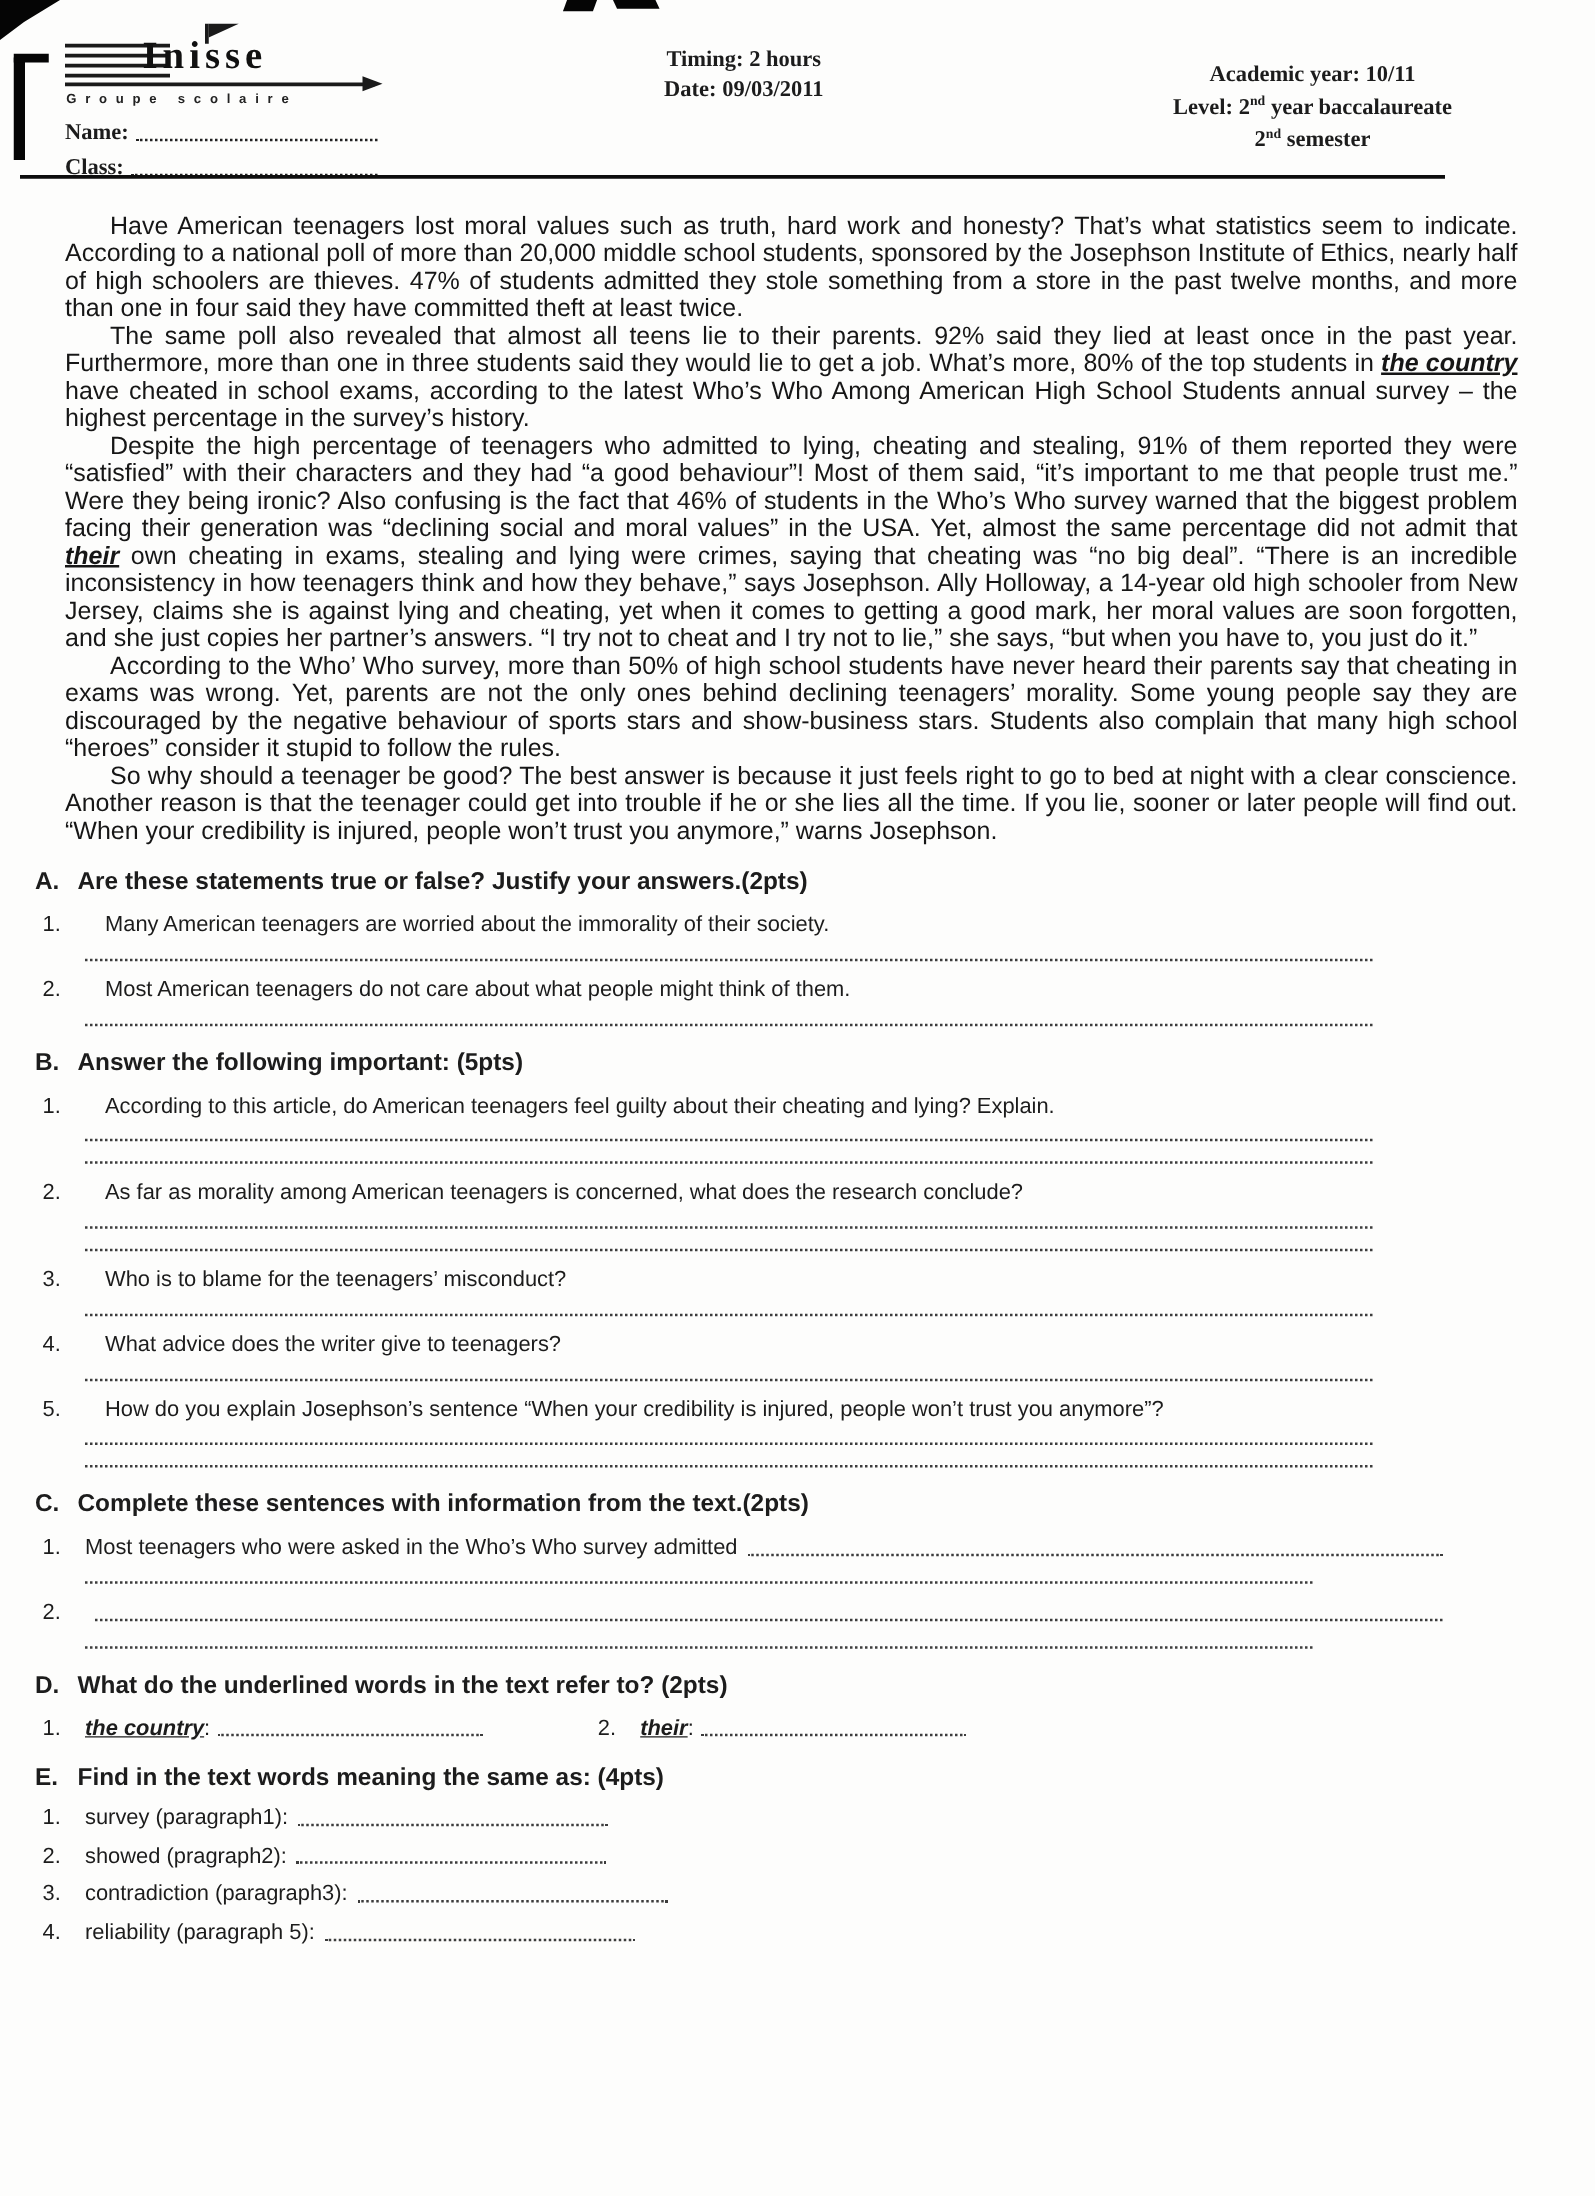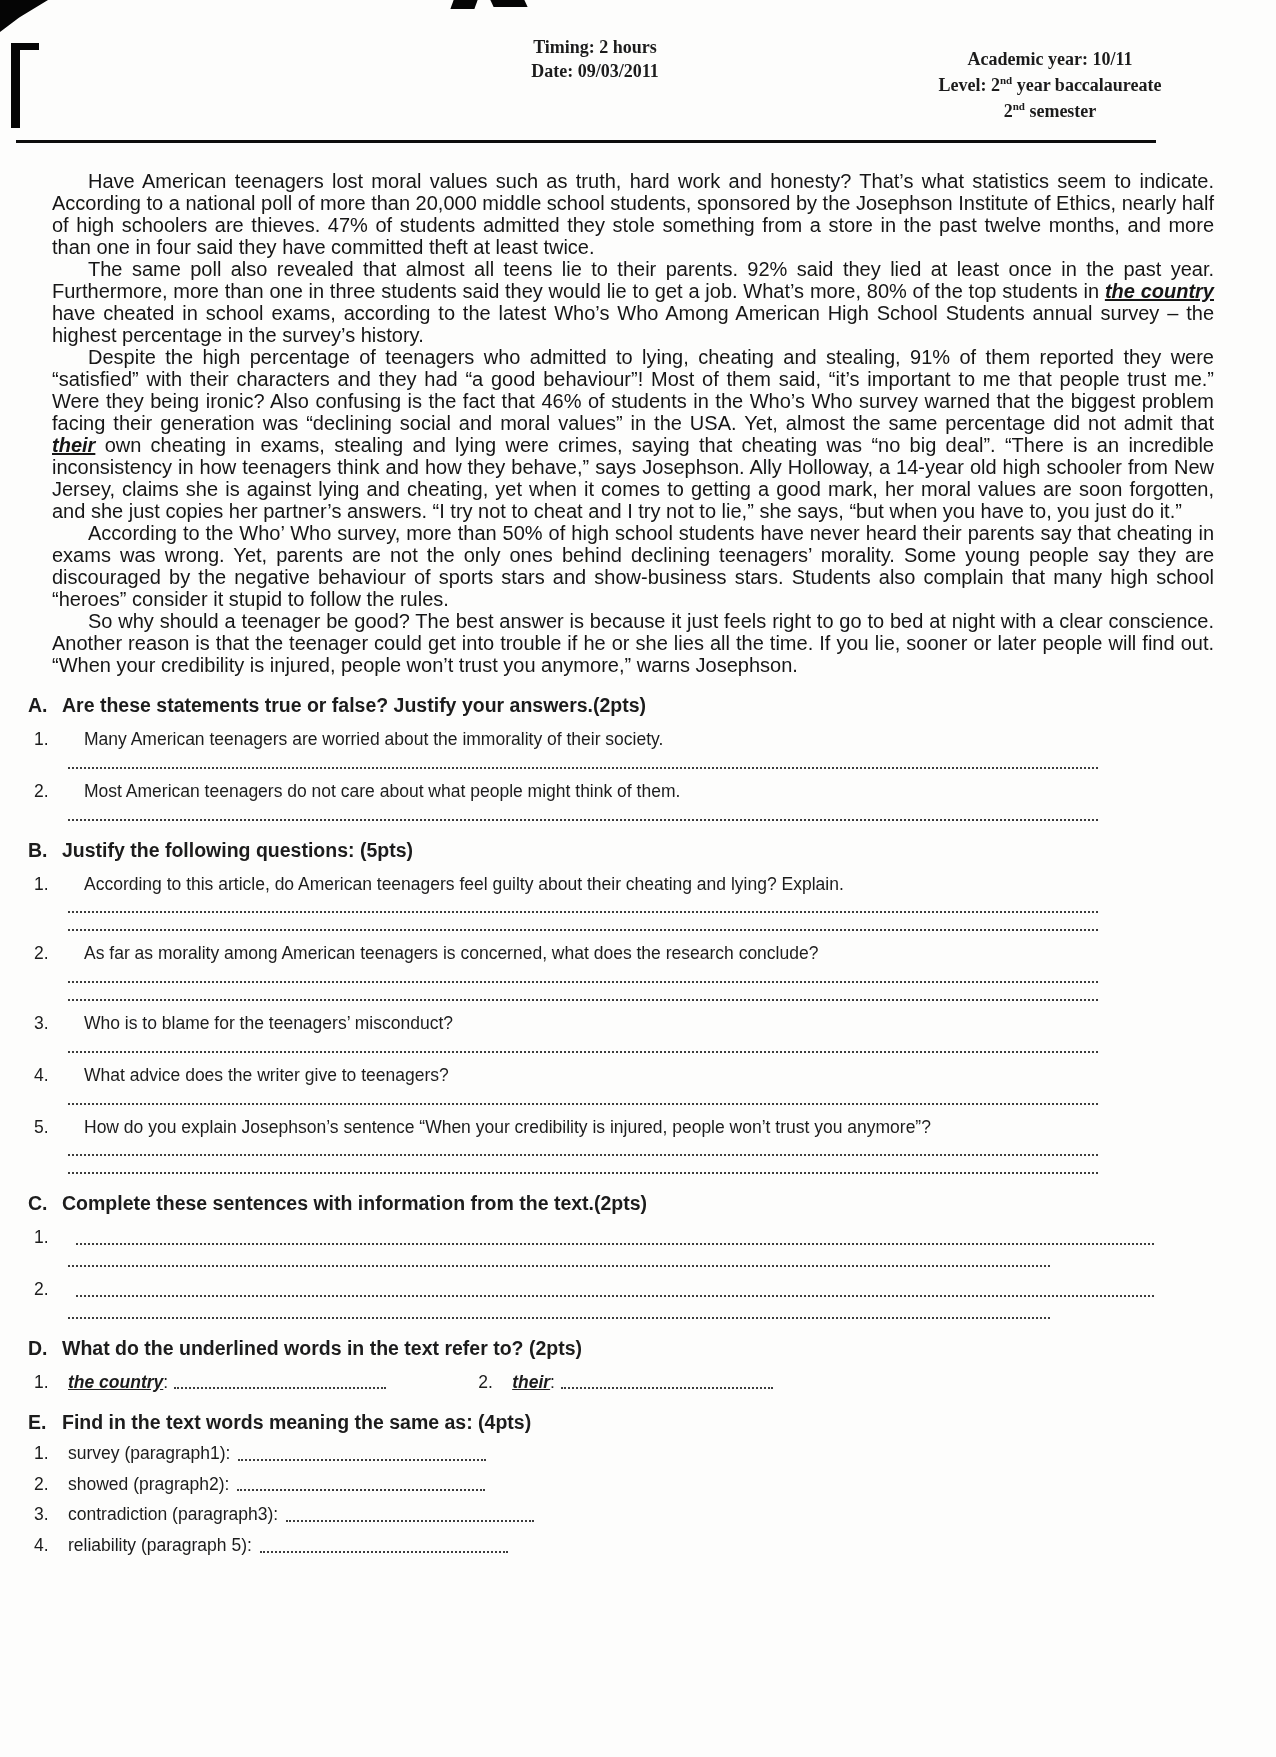--- a/index.html
+++ b/index.html
@@ -93,20 +93,42 @@
 
 <div class="page">
 
   <div class="art-corner"></div>
   <div class="art-topmark1"></div>
   <div class="art-topmark2"></div>
   <div class="art-leftbar"></div>
   <div class="art-leftbar-top"></div>
 
   <div class="header">
+    <div class="header-left">
+      <div class="logo">
+        <div class="logo-stripes">
+            <i></i>
+            <i></i>
+            <i></i>
+            <i></i>
+          </div>
+        <div class="logo-flag"></div>
+        <span class="logo-name">Inisse</span>
+        <div class="logo-underline"></div>
+        <div class="logo-sub">Groupe scolaire</div>
+      </div>
+      <div class="field-row">
+        <span class="field-label">Name:</span>
+        <span class="field-leader"></span>
+      </div>
+      <div class="field-row">
+        <span class="field-label">Class:</span>
+        <span class="field-leader"></span>
+      </div>
+    </div>
 
     <div class="header-center">
       <div class="test-meta">Timing: 2 hours</div>
       <div class="test-meta">Date: 09/03/2011</div>
     </div>
 
     <div class="header-right">
       <div>Academic year: 10/11</div>
       <div><span>Level: 2</span><sup>nd</sup><span> year baccalaureate</span></div>
       <div><span>2</span><sup>nd</sup><span> semester</span></div>
@@ -138,21 +160,21 @@
       <div class="q-item">
         <span class="q-num">2.</span>
         <span class="q-text">Most American teenagers do not care about what people might think of them.</span>
       </div>
       <div class="qline"></div>
     </div>
 
     <div class="section">
       <div class="sec-title">
         <span class="sec-letter">B.</span>
-        <span class="sec-text">Justify the following questions: (5pts)</span>
+        <span class="sec-text">Answer the following important: (5pts)</span>
       </div>
       <div class="q-item">
         <span class="q-num">1.</span>
         <span class="q-text">According to this article, do American teenagers feel guilty about their cheating and lying? Explain.</span>
       </div>
       <div class="qline"></div>
       <div class="qline"></div>
       <div class="q-item">
         <span class="q-num">2.</span>
         <span class="q-text">As far as morality among American teenagers is concerned, what does the research conclude?</span>
@@ -177,20 +199,21 @@
       <div class="qline"></div>
     </div>
 
     <div class="section">
       <div class="sec-title">
         <span class="sec-letter">C.</span>
         <span class="sec-text">Complete these sentences with information from the text.(2pts)</span>
       </div>
       <div class="q-item">
         <span class="q-num">1.</span>
+        <span class="q-text-nogrow">Most teenagers who were asked in the Who’s Who survey admitted</span>
         <span class="inline-leader"></span>
       </div>
       <div class="qline qline-c"></div>
       <div class="q-item">
         <span class="q-num">2.</span>
         <span class="inline-leader"></span>
       </div>
       <div class="qline qline-c"></div>
     </div>
 

